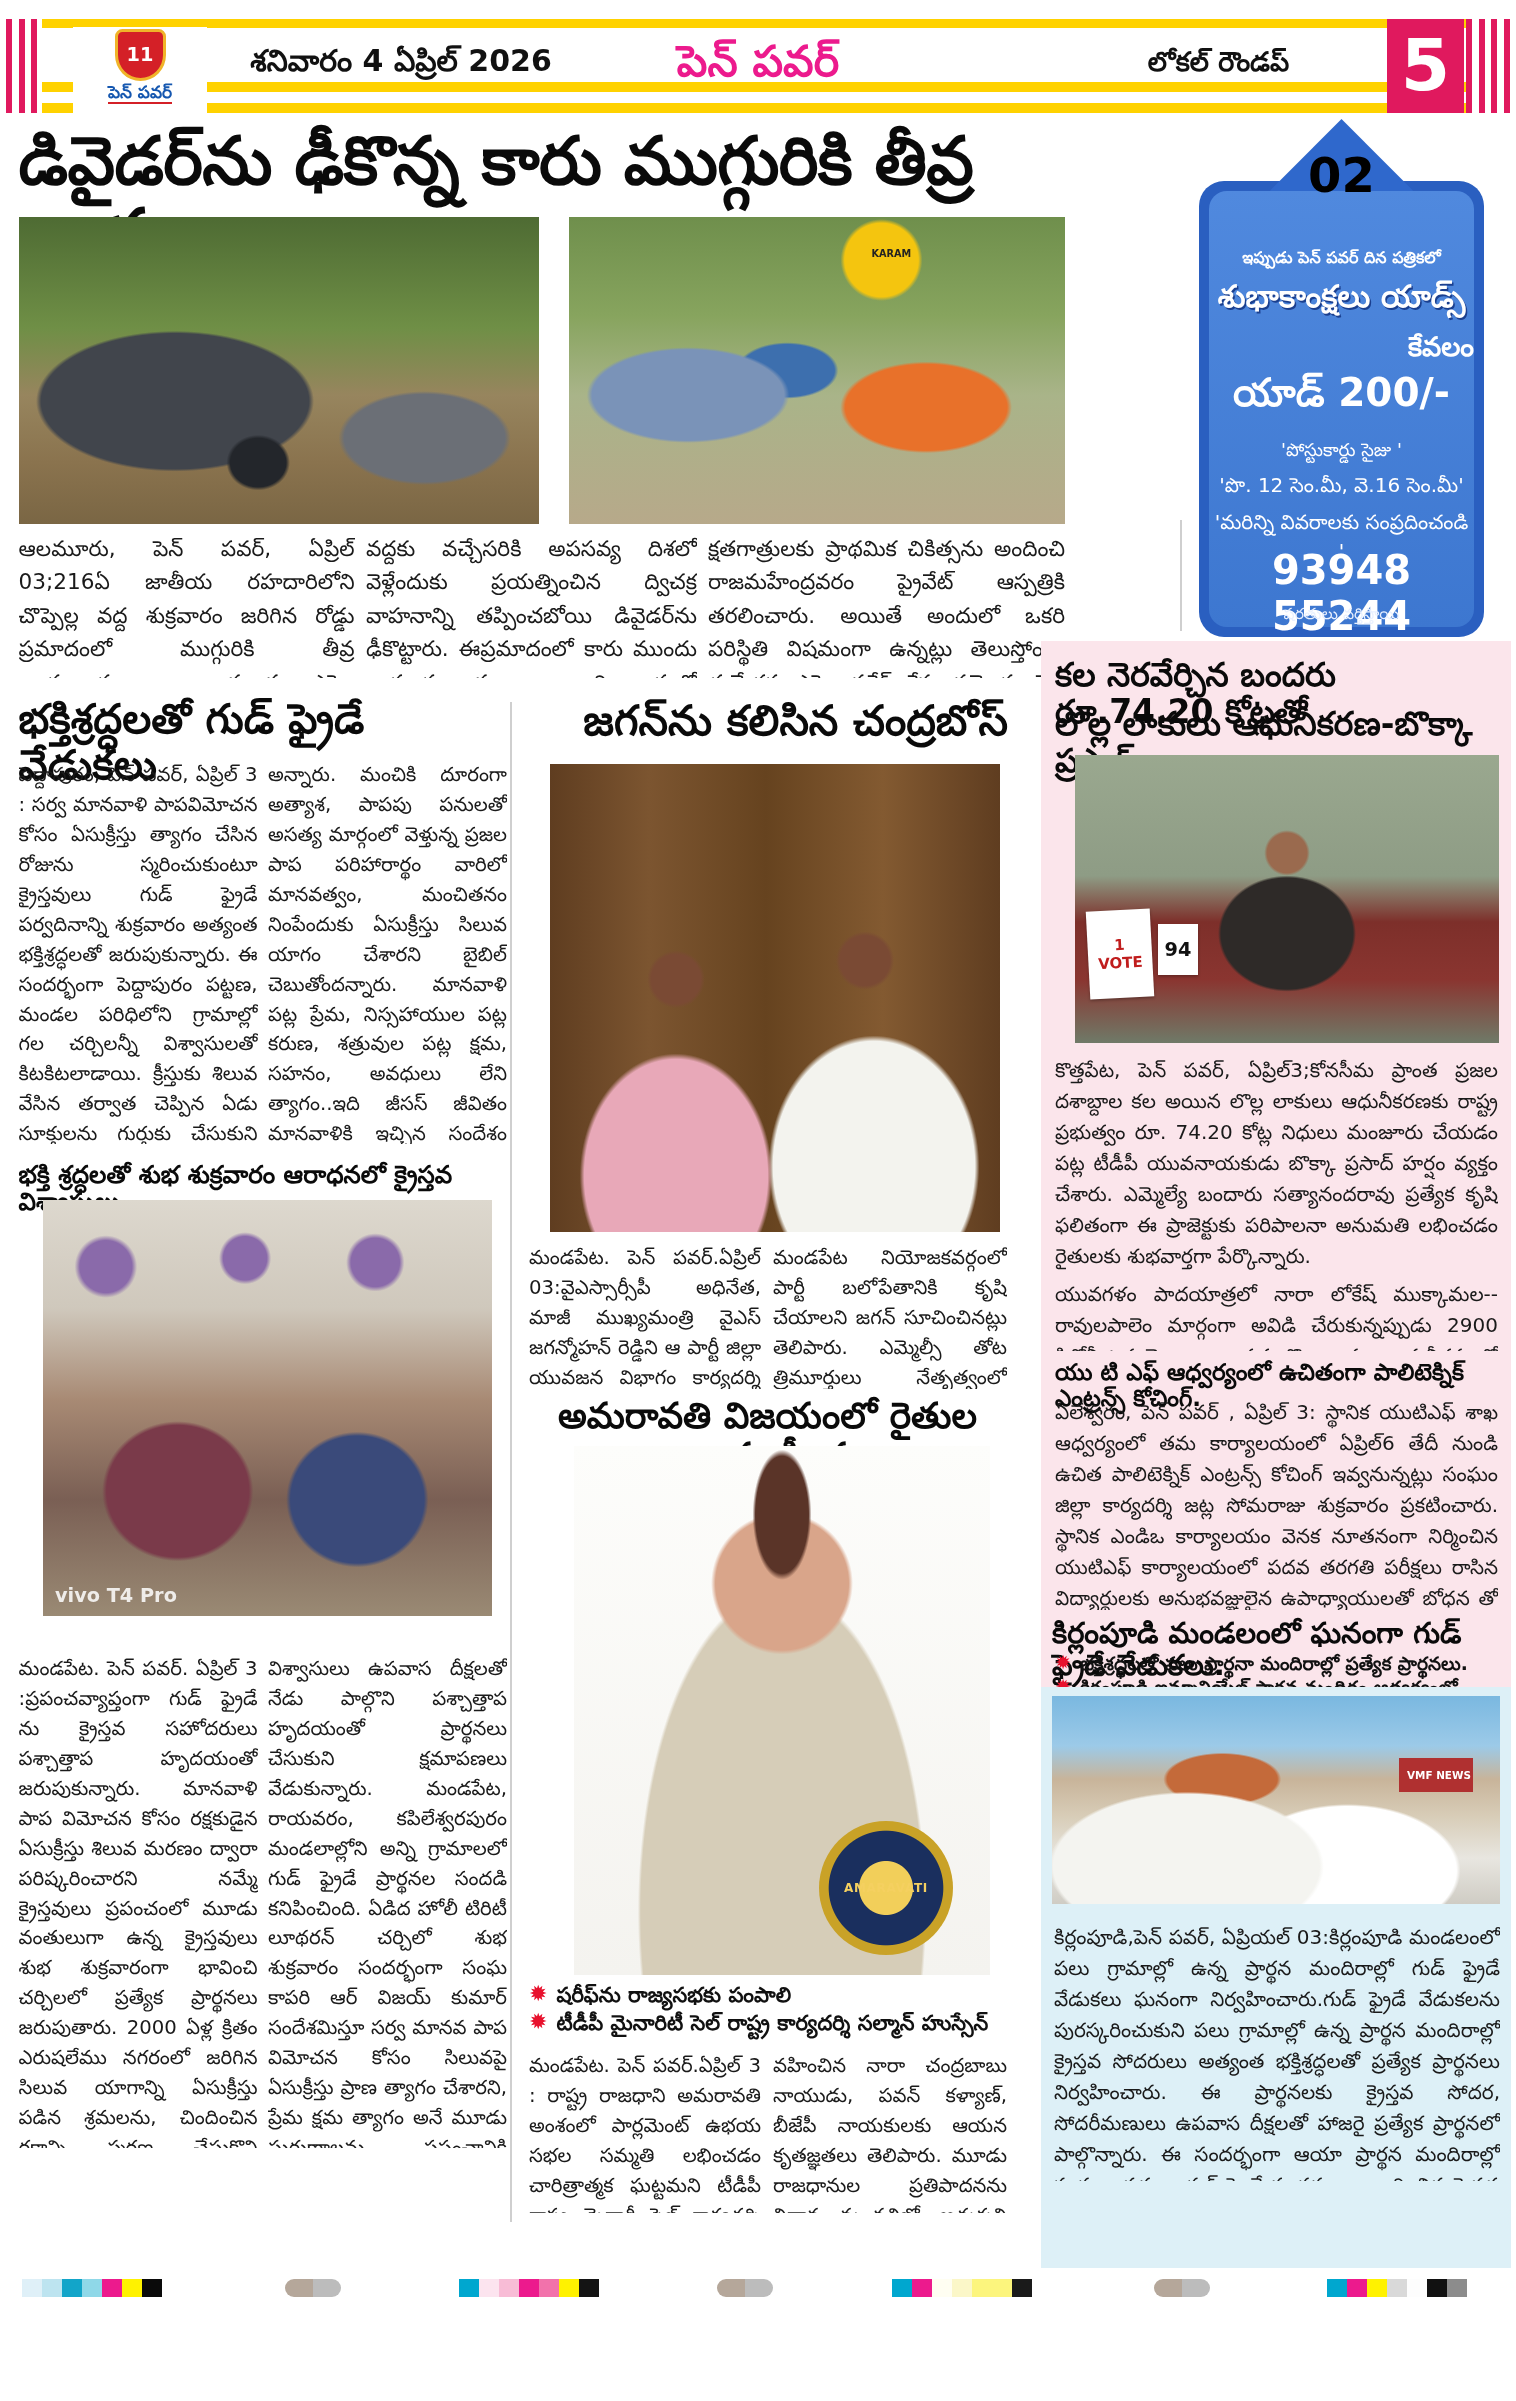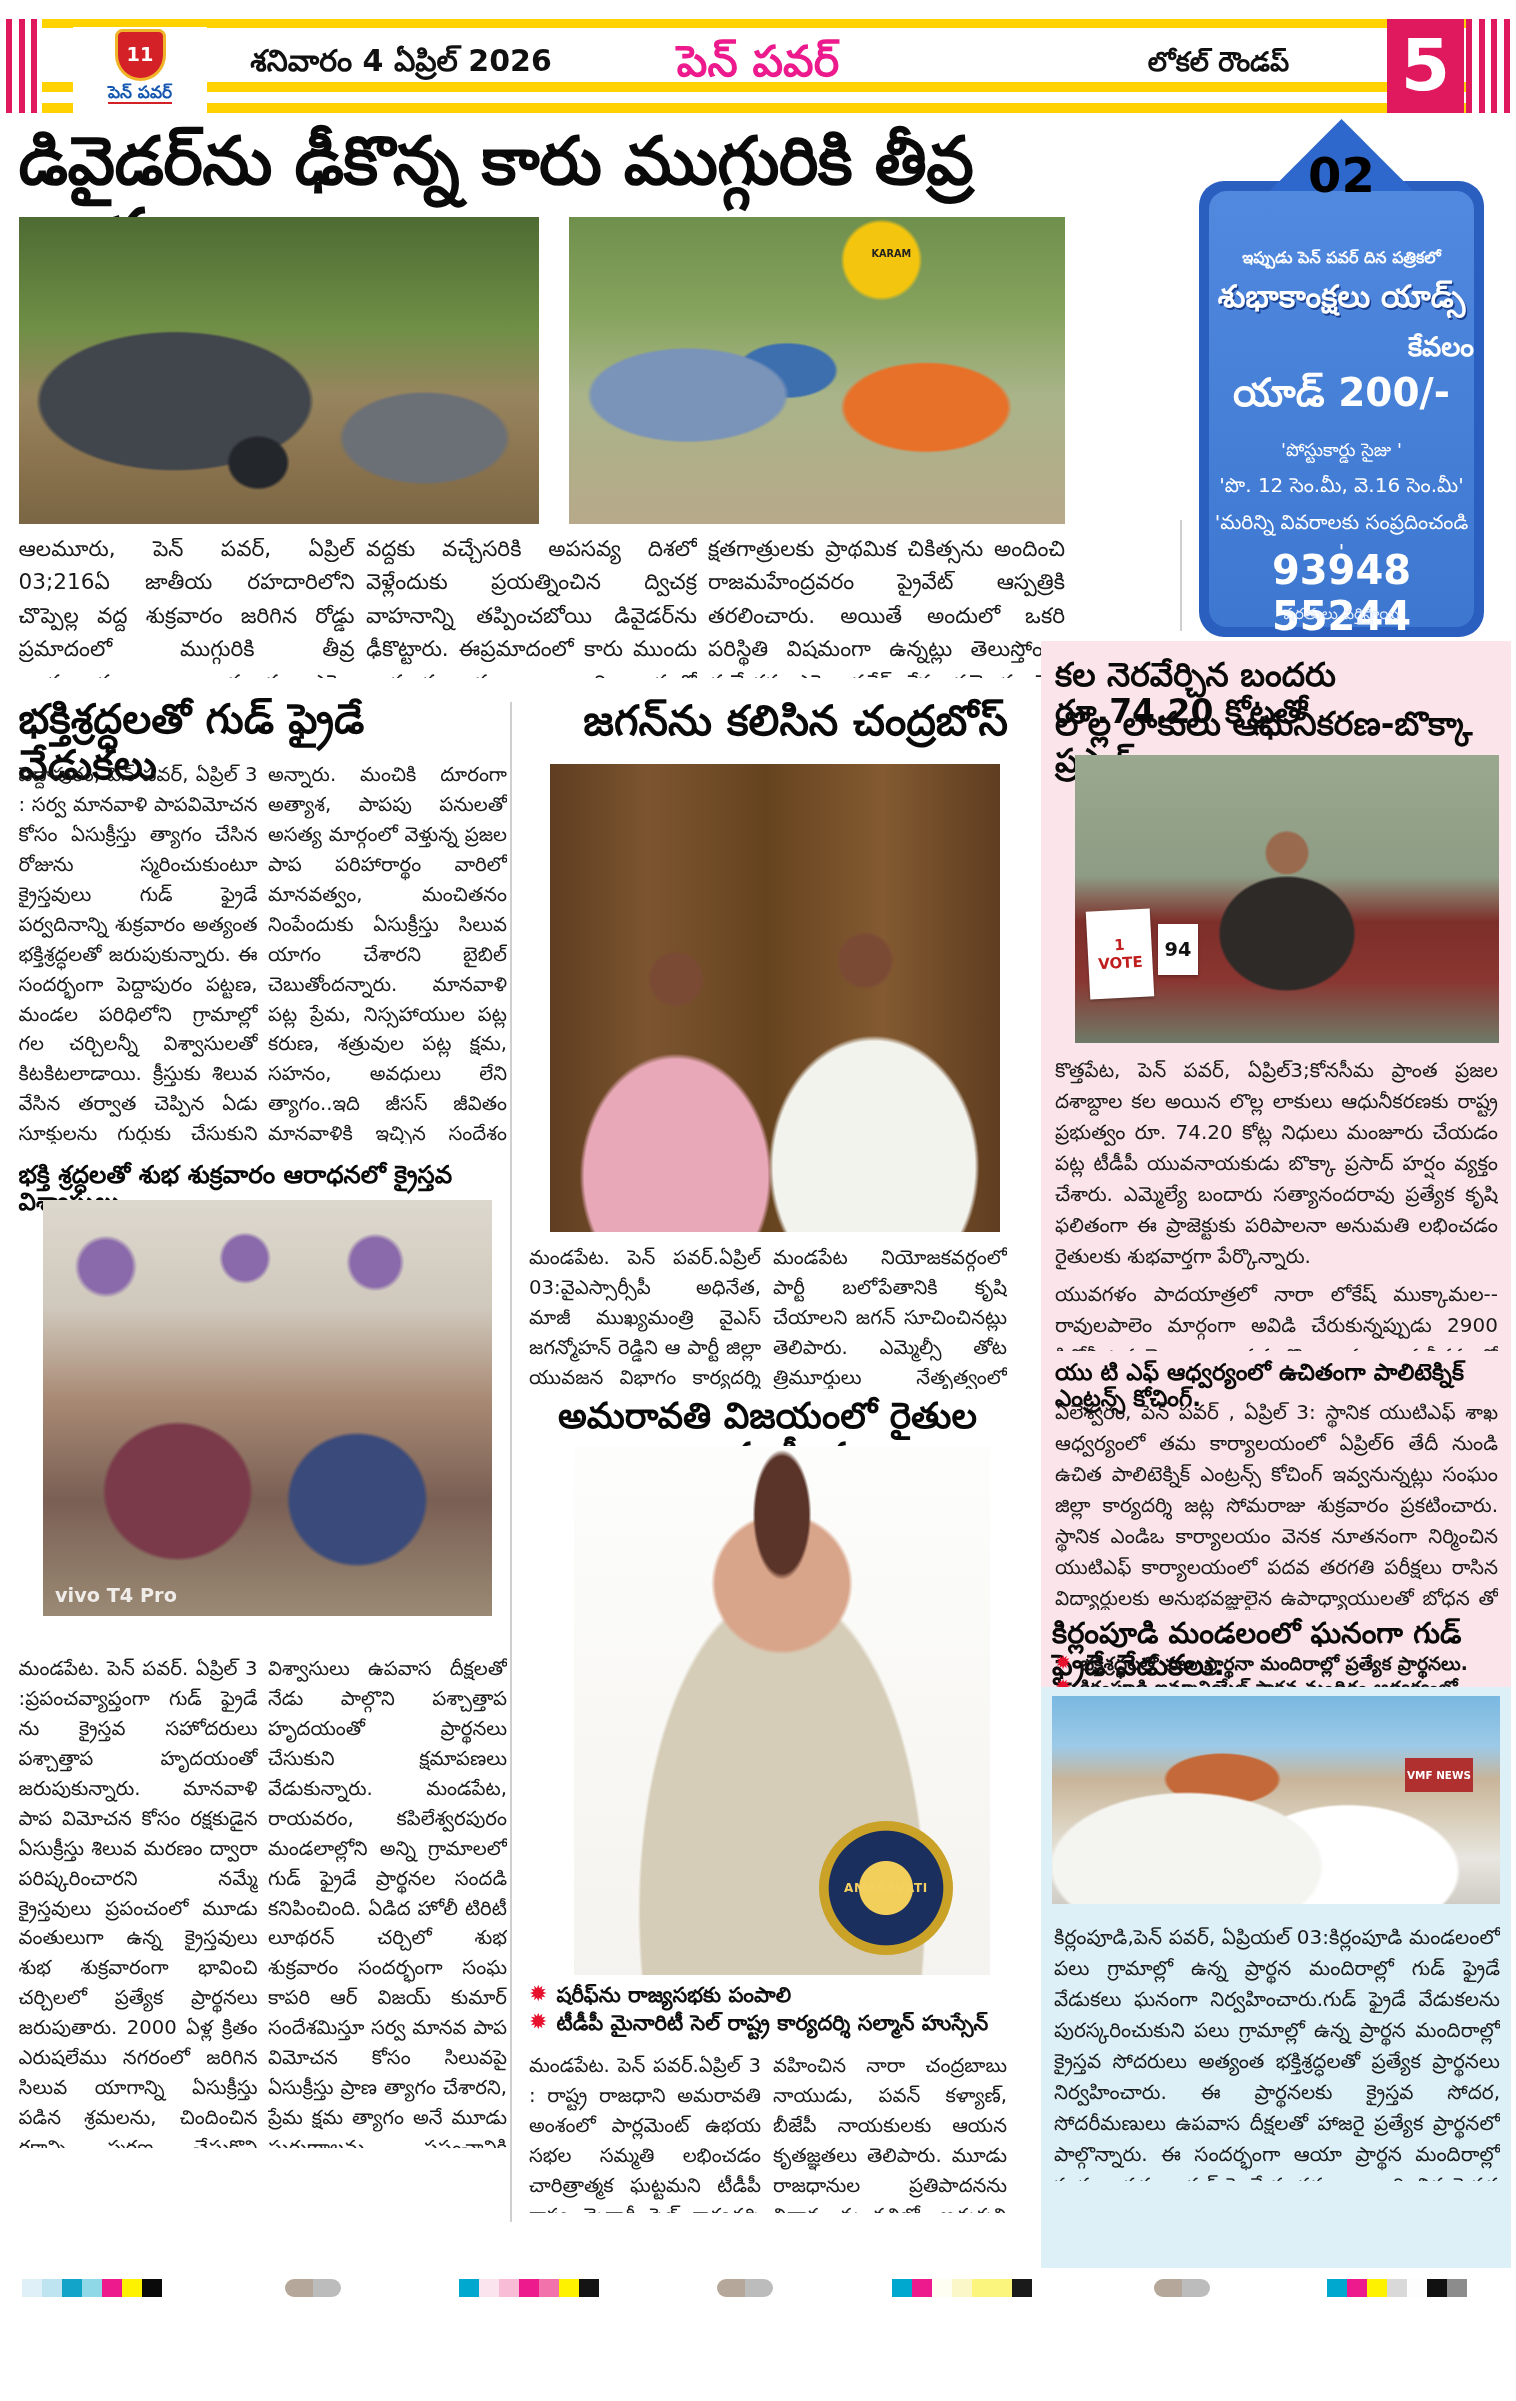--- a/index.html
+++ b/index.html
@@ -69,21 +69,21 @@
      radial-gradient(ellipse at 70% 72%, #3a4a7a 0 15%, transparent 16%),
      linear-gradient(180deg,#ddd8ce 0%,#cfc8bc 26%,#a88a74 48%,#7a5f54 72%,#9a8a74 100%);}
   .watermark{position:absolute;left:12px;bottom:9px;color:rgba(255,255,255,.85);font-size:19.3px;font-weight:700;}
   .badge-amaravati{position:absolute;left:245px;top:375px;width:134px;height:134px;border-radius:50%;
      background:radial-gradient(circle,#f2cf5a 0 28%,#1a2f5e 29% 60%,#c9a227 61% 74%,#1a2f5e 75%);
      display:flex;align-items:center;justify-content:center;}
   .badge-amaravati span{color:#f5d060;font-size:12px;font-weight:900;letter-spacing:0.7px;}
   .poster{position:absolute;background:#fff;box-shadow:0 1.5px 3px rgba(0,0,0,.3);display:flex;flex-direction:column;
      align-items:center;justify-content:center;font-weight:900;}
   .sign-red{position:absolute;background:#b03030;color:#fff;display:flex;align-items:center;justify-content:center;
-     font-weight:800;text-align:center;}
+     font-weight:800;text-align:center;padding-left:6px;}
 
   
   .ad-back{position:absolute;left:1199px;top:181px;width:285px;height:456px;background:#2a5fc0;border-radius:25px;}
   .ad-front{position:absolute;left:1209px;top:191px;width:265px;height:436px;border-radius:18px;
             background:linear-gradient(180deg,#5089de 0%,#3d77d0 100%);z-index:2;}
   .ad-diamond{position:absolute;left:1291px;top:140px;width:101px;height:101px;background:#2f68cc;
               transform:rotate(45deg);z-index:1;}
   .ad-badge{position:absolute;left:1291px;top:147px;width:101px;text-align:center;color:#000000;
             font-size:48px;font-weight:900;z-index:3;}
   .ad-line{position:absolute;left:1209px;width:265px;text-align:center;color:#fff;z-index:4;}

